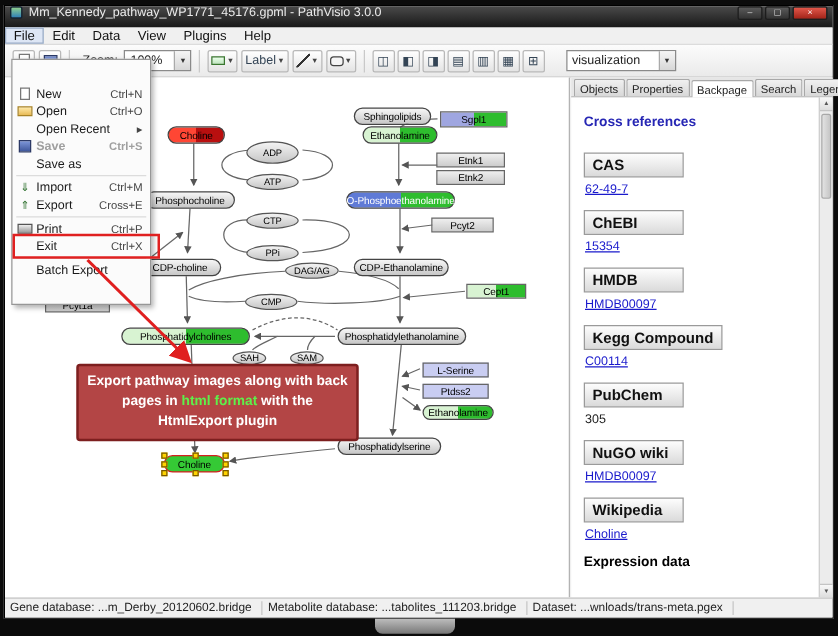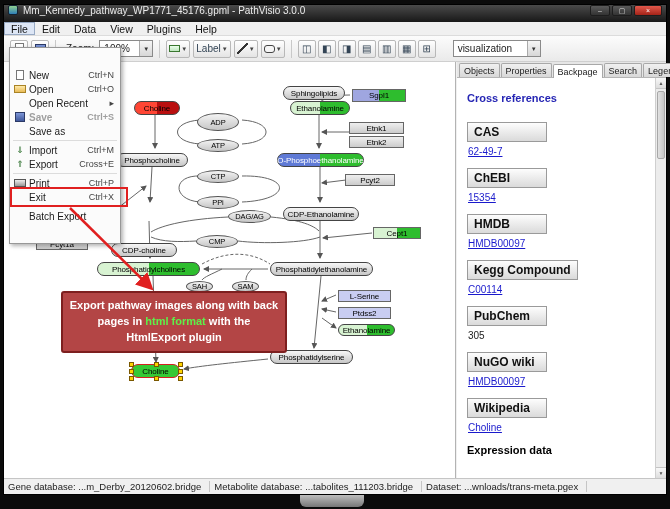--- a/index.html
+++ b/index.html
@@ -278,21 +278,21 @@
         </div>
         <div class="node kind-oval" style="left: 193px; top: 108px; width: 42px; height: 13px;">
           <span>CTP</span>
         </div>
         <div class="node kind-oval" style="left: 193px; top: 134px; width: 42px; height: 13px;">
           <span>PPi</span>
         </div>
         <div class="node kind-gene" style="left: 341px; top: 112px; width: 50px; height: 12px;">
           <span>Pcyt2</span>
         </div>
-        <div class="node kind-metabolite" style="left: 107px; top: 145px; width: 66px; height: 14px; margin-top: 36px;">
+        <div class="node kind-metabolite" style="left: 107px; top: 145px; width: 66px; height: 14px;">
           <span>CDP-choline</span>
         </div>
         <div class="node kind-oval" style="left: 224px; top: 148px; width: 43px; height: 13px;">
           <span>DAG/AG</span>
         </div>
         <div class="node kind-metabolite" style="left: 279px; top: 145px; width: 76px; height: 14px;">
           <span>CDP-Ethanolamine</span>
         </div>
         <div class="node kind-oval" style="left: 192px; top: 173px; width: 42px; height: 13px;">
           <span>CMP</span>

